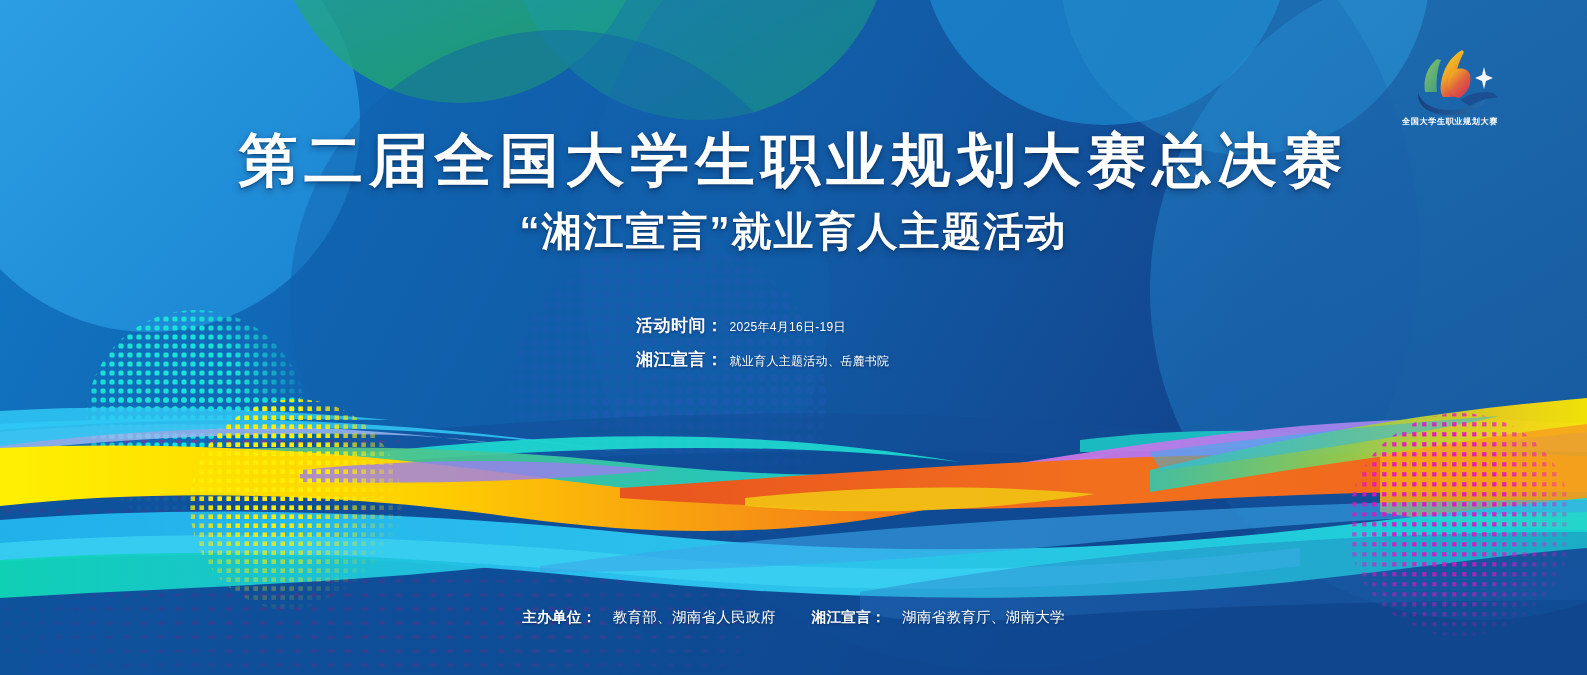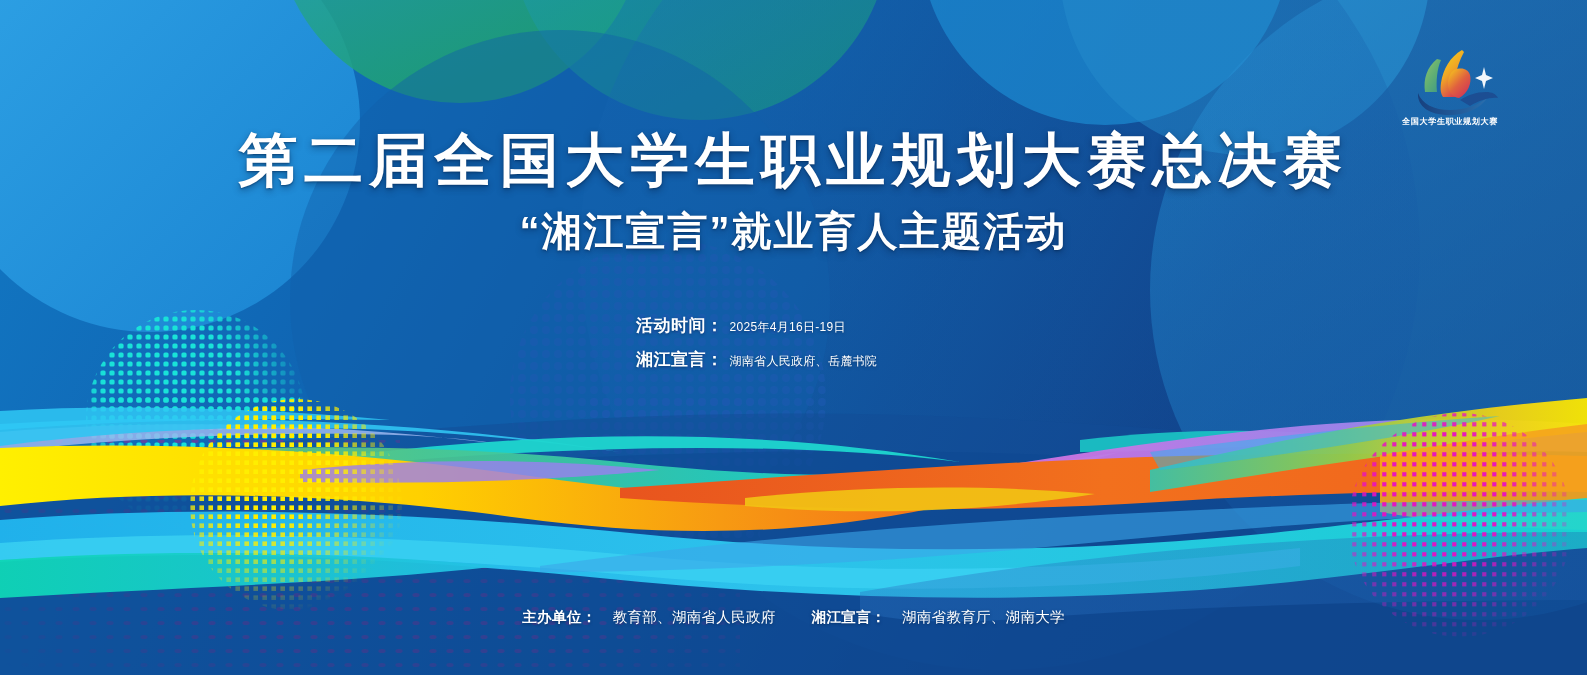--- a/index.html
+++ b/index.html
@@ -364,21 +364,21 @@
       <div id="sub-title">“湘江宣言”就业育人主题活动</div>
     </div>
 
     <div id="info-block">
       <div class="info-row">
         <span class="info-label">活动时间：</span>
         <span class="info-value">2025年4月16日-19日</span>
       </div>
       <div class="info-row">
         <span class="info-label">湘江宣言：</span>
-        <span class="info-value">湖南省人民政府、岳麓书院</span>
+        <span class="info-value">就业育人主题活动、岳麓书院</span>
       </div>
     </div>
 
     <div id="footer">
       <div class="org-group">
         <span class="org-label">主办单位：</span>
         <span class="org-value">教育部、湖南省人民政府</span>
       </div>
       <div class="org-group">
         <span class="org-label">湘江宣言：</span>

